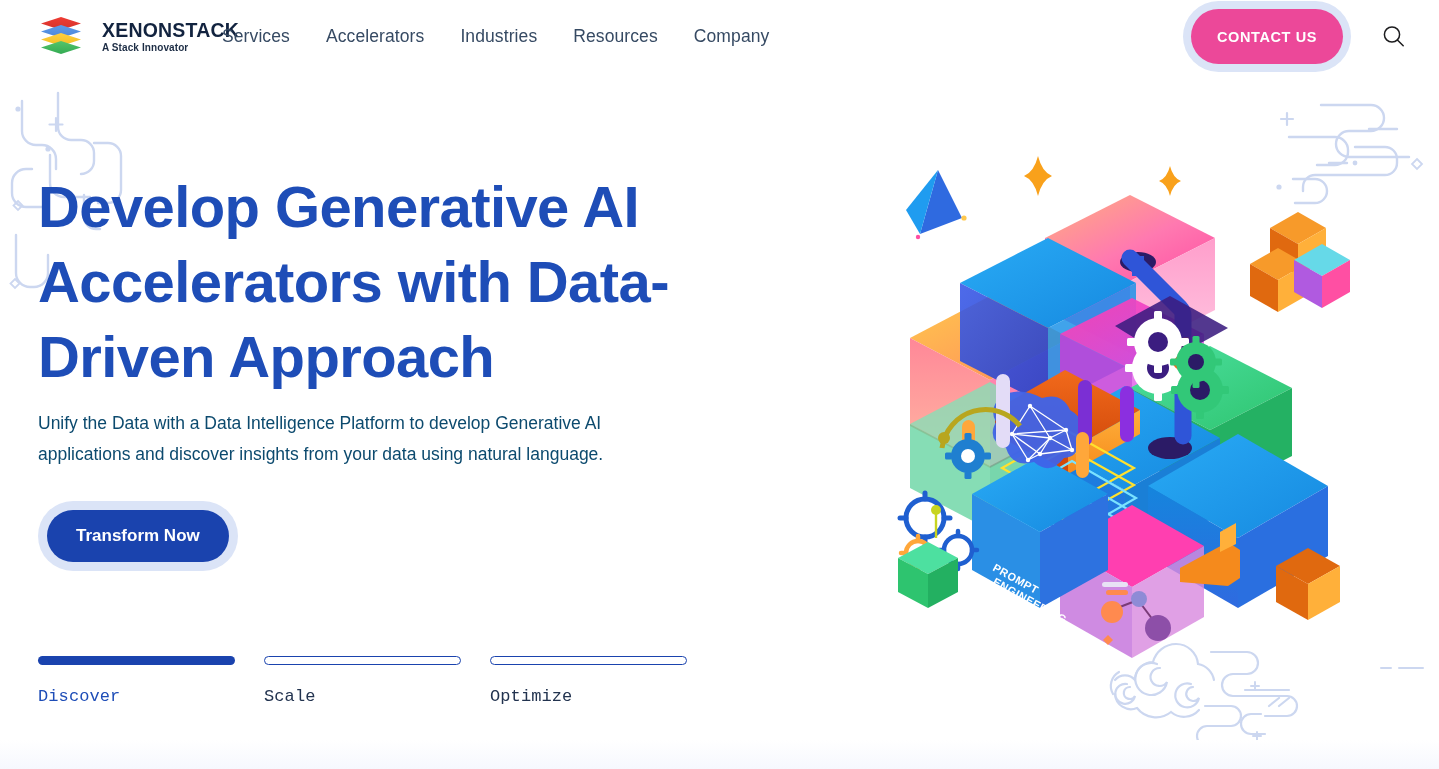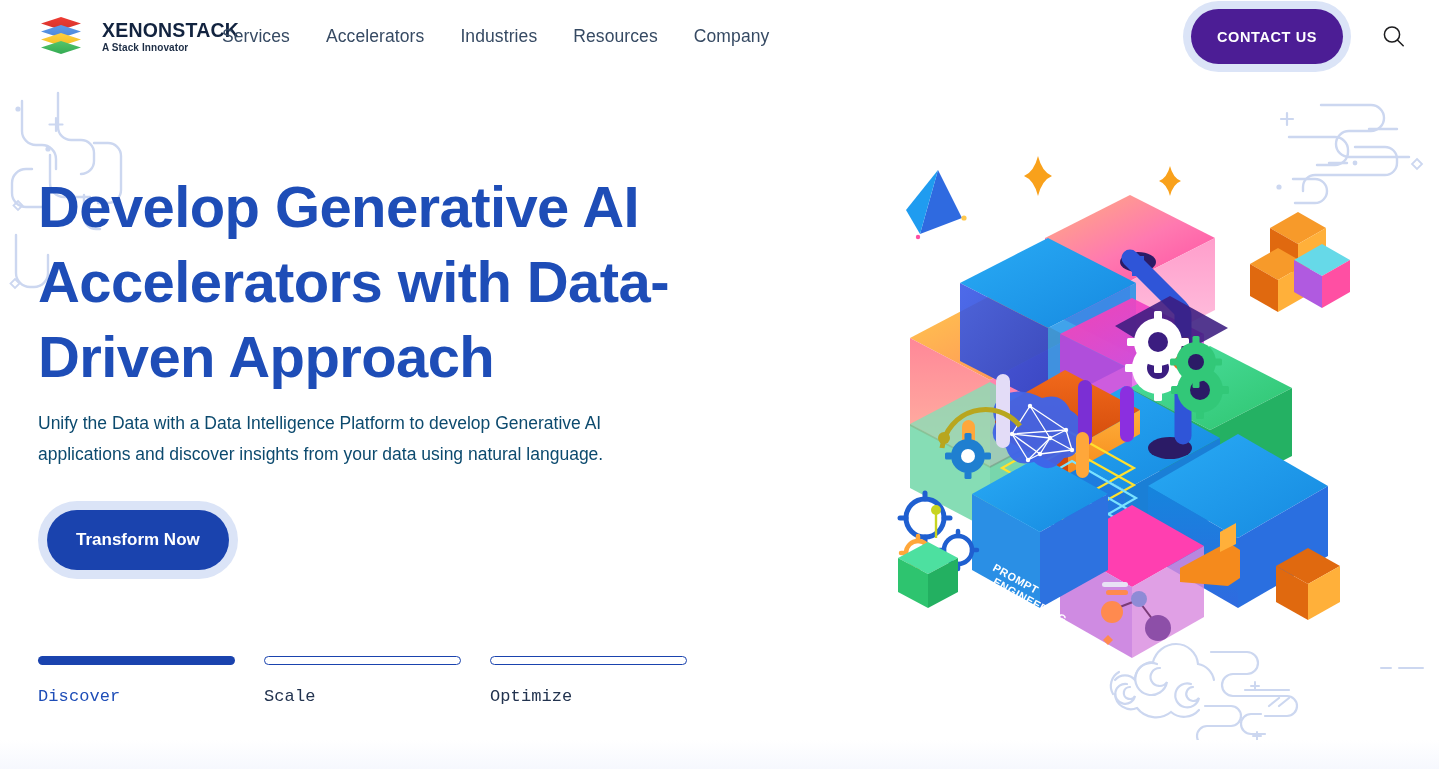--- a/index.html
+++ b/index.html
@@ -52,21 +52,21 @@
     font-size: 17.5px; color: #364a63; padding: 6px 18px 6px 0px; margin-right: 18px;
     cursor: pointer; white-space: nowrap; letter-spacing: 0.1px;
   }
 
   .header-right { position: absolute; right: 0px; top: 0; height: 73px; display: flex; align-items: center; }
   .cta-halo {
     background: #dbe4f7; border-radius: 999px; padding: 8px;
     display: inline-flex; margin-right: 26px;
   }
   .cta-btn {
-    background: #4c1d95; color: #ffffff; border: none;
+    background: #ec4899; color: #ffffff; border: none;
     border-radius: 999px; padding: 0 26px; height: 55px;
     font-size: 14.5px; font-weight: 700; letter-spacing: 0.6px;
     font-family: "Liberation Sans", sans-serif; cursor: pointer;
     display: inline-flex; align-items: center; justify-content: center;
   }
   .search-btn {
     width: 34px; height: 34px; margin-right: 28px; cursor: pointer;
     display: inline-flex; align-items: center; justify-content: center;
     background: none; border: none;
   }
@@ -82,21 +82,21 @@
   }
   .hero-sub {
     margin-top: 14px; font-size: 17.5px; line-height: 31px;
     color: #0c4a6e; max-width: 630px;
   }
   .transform-halo {
     display: inline-flex; background: #dbe4f7; border-radius: 999px; padding: 9px; margin-top: 31px;
   }
   .transform-btn {
     background: #1a43ae; color: #fff; border: none; border-radius: 999px;
-    height: 60px; padding: 0 29px; font-size: 17px; font-weight: 600;
+    height: 52px; padding: 0 29px; font-size: 17px; font-weight: 600;
     font-family: "Liberation Sans", sans-serif; cursor: pointer;
     display: inline-flex; align-items: center; justify-content: center;
   }
 
   
   .steps { position: absolute; left: 38px; top: 583px; width: 680px; display: flex; z-index: 20; font-family: Liberation Mono, monospace; }
   .step { width: 226px; }
   .step-bar { height: 9px; border-radius: 999px; width: 197px; }
   .step-bar.active { background: #1a43ae; border: none; }
   .step-bar.idle { background: #ffffff; border: 1.4px solid #1a43ae; height: 9px; }

